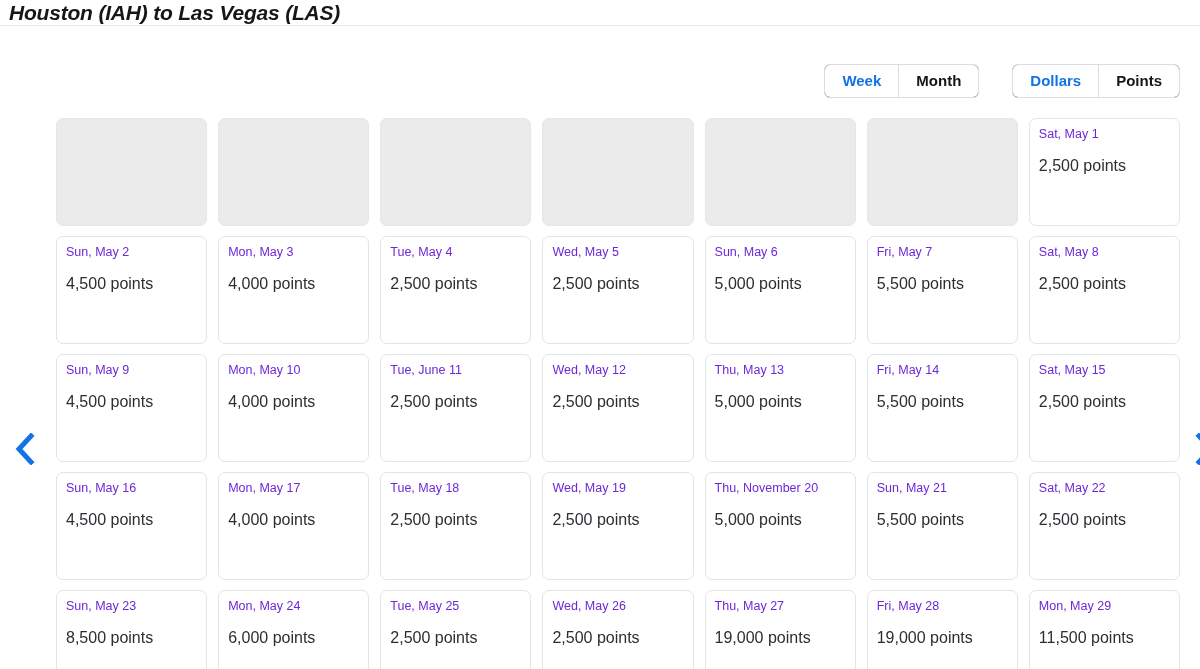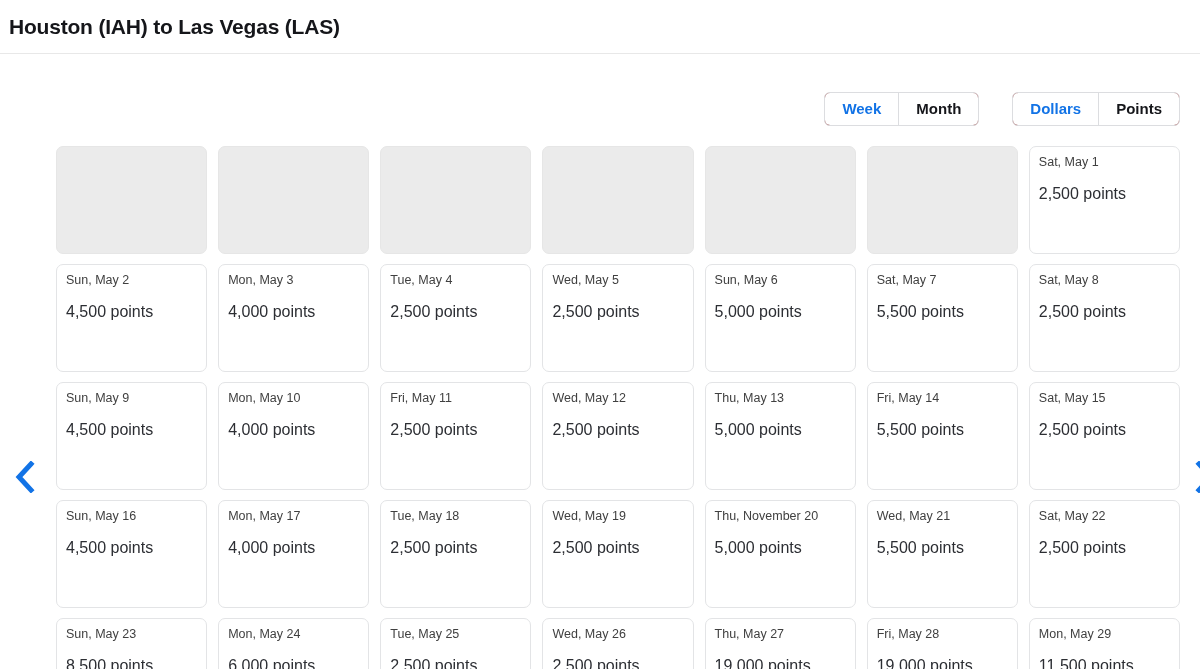--- a/index.html
+++ b/index.html
@@ -8,25 +8,26 @@
     width: 1200px;
     height: 669px;
     overflow: hidden;
     background: #ffffff;
     font-family: "Liberation Sans", sans-serif;
     -webkit-font-smoothing: antialiased;
   }
 
   
   .page-header {
-    height: 54px;
+    height: 26px;
     border-bottom: 1px solid #e8e8e8;
     display: flex;
     align-items: center;
     padding-left: 9px;
+    font-style: italic;
   }
   .page-title {
     font-size: 21px;
     font-weight: bold;
     color: #15161a;
     letter-spacing: -0.2px;
     white-space: nowrap;
   }
 
   
@@ -86,21 +87,21 @@
     padding: 9px 11px 0 9px;
     cursor: pointer;
   }
   .day-cell.empty {
     background: #ebebeb;
     border-color: #e6e6e6;
     cursor: default;
   }
   .day-label {
     font-size: 12.5px;
-    color: #404040;
+    color: #6d28d9;
     line-height: 1.1;
     white-space: nowrap;
   }
   .day-price {
     font-size: 16px;
     color: #2c2e33;
     text-align: left;
     margin-top: 15px;
     padding-right: 3px;
     white-space: nowrap;
@@ -190,37 +191,37 @@
       </div>
       <div class="day-cell">
         <div class="day-label">Wed, May 5</div>
         <div class="day-price">2,500 points</div>
       </div>
       <div class="day-cell">
         <div class="day-label">Sun, May 6</div>
         <div class="day-price">5,000 points</div>
       </div>
       <div class="day-cell">
-        <div class="day-label">Sat, May 7</div>
+        <div class="day-label">Fri, May 7</div>
         <div class="day-price">5,500 points</div>
       </div>
       <div class="day-cell">
         <div class="day-label">Sat, May 8</div>
         <div class="day-price">2,500 points</div>
       </div>
       <div class="day-cell">
         <div class="day-label">Sun, May 9</div>
         <div class="day-price">4,500 points</div>
       </div>
       <div class="day-cell">
         <div class="day-label">Mon, May 10</div>
         <div class="day-price">4,000 points</div>
       </div>
       <div class="day-cell">
-        <div class="day-label">Fri, May 11</div>
+        <div class="day-label">Tue, June 11</div>
         <div class="day-price">2,500 points</div>
       </div>
       <div class="day-cell">
         <div class="day-label">Wed, May 12</div>
         <div class="day-price">2,500 points</div>
       </div>
       <div class="day-cell">
         <div class="day-label">Thu, May 13</div>
         <div class="day-price">5,000 points</div>
       </div>
@@ -246,21 +247,21 @@
       </div>
       <div class="day-cell">
         <div class="day-label">Wed, May 19</div>
         <div class="day-price">2,500 points</div>
       </div>
       <div class="day-cell">
         <div class="day-label">Thu, November 20</div>
         <div class="day-price">5,000 points</div>
       </div>
       <div class="day-cell">
-        <div class="day-label">Wed, May 21</div>
+        <div class="day-label">Sun, May 21</div>
         <div class="day-price">5,500 points</div>
       </div>
       <div class="day-cell">
         <div class="day-label">Sat, May 22</div>
         <div class="day-price">2,500 points</div>
       </div>
       <div class="day-cell">
         <div class="day-label">Sun, May 23</div>
         <div class="day-price">8,500 points</div>
       </div>

